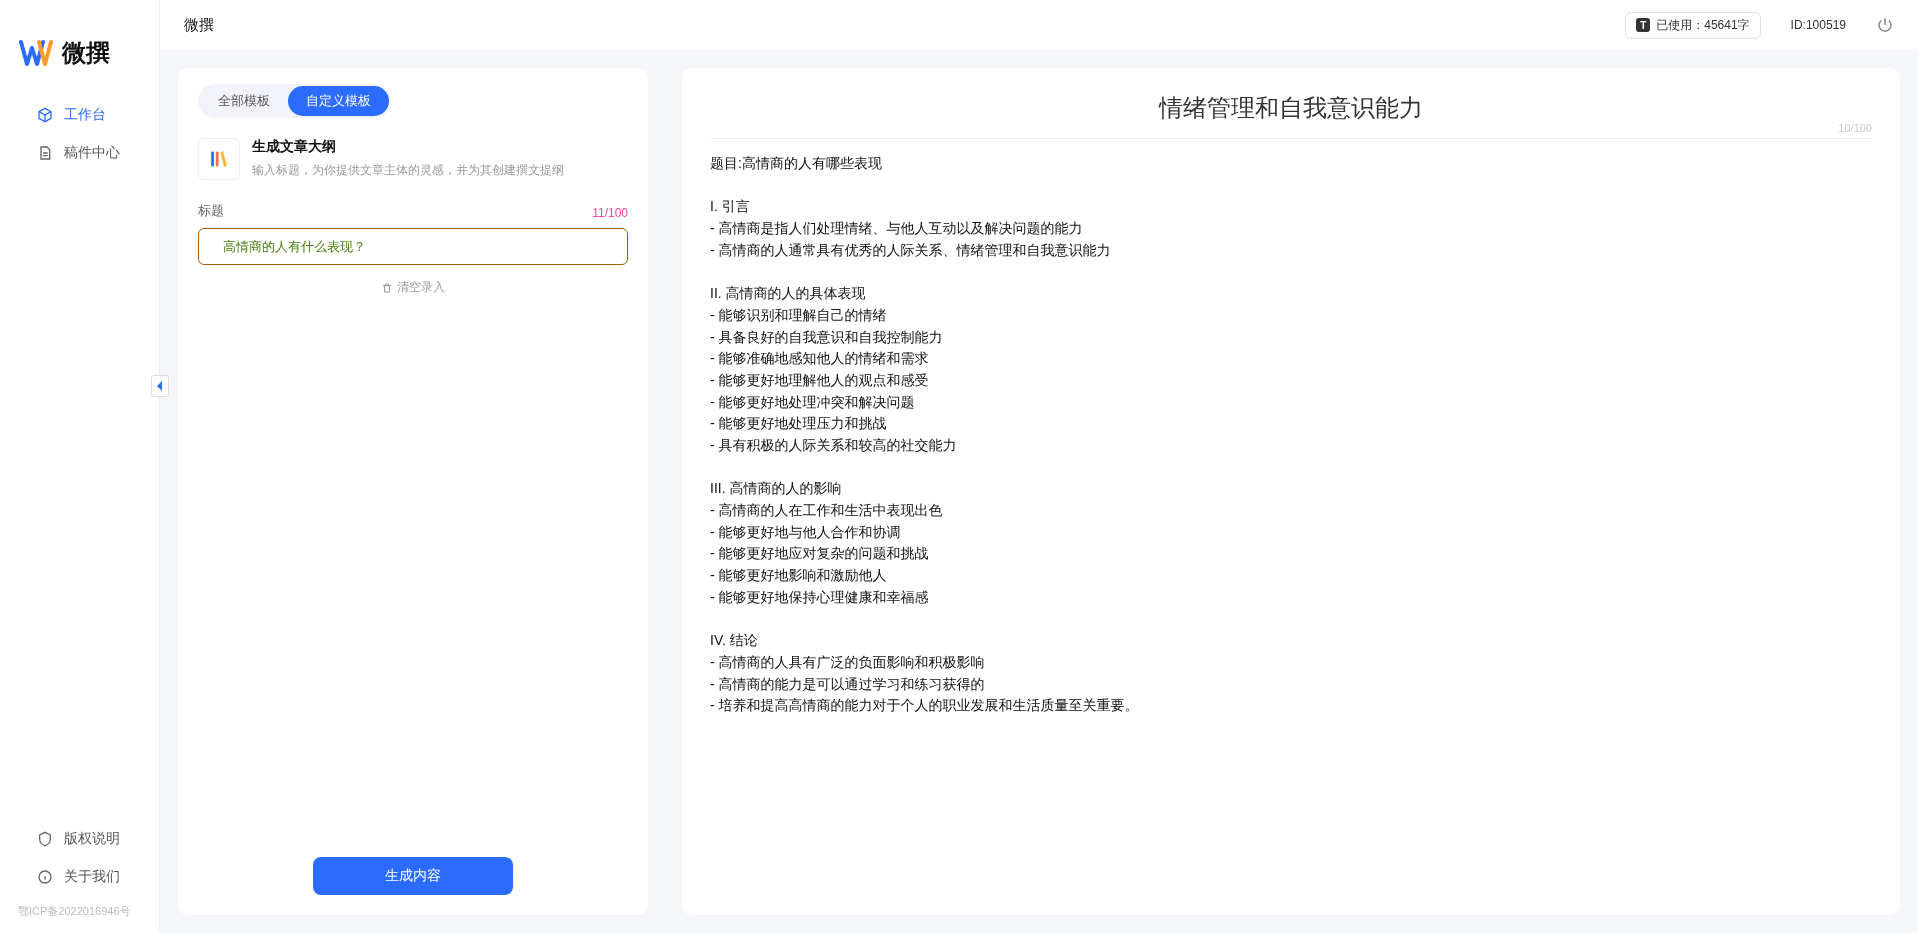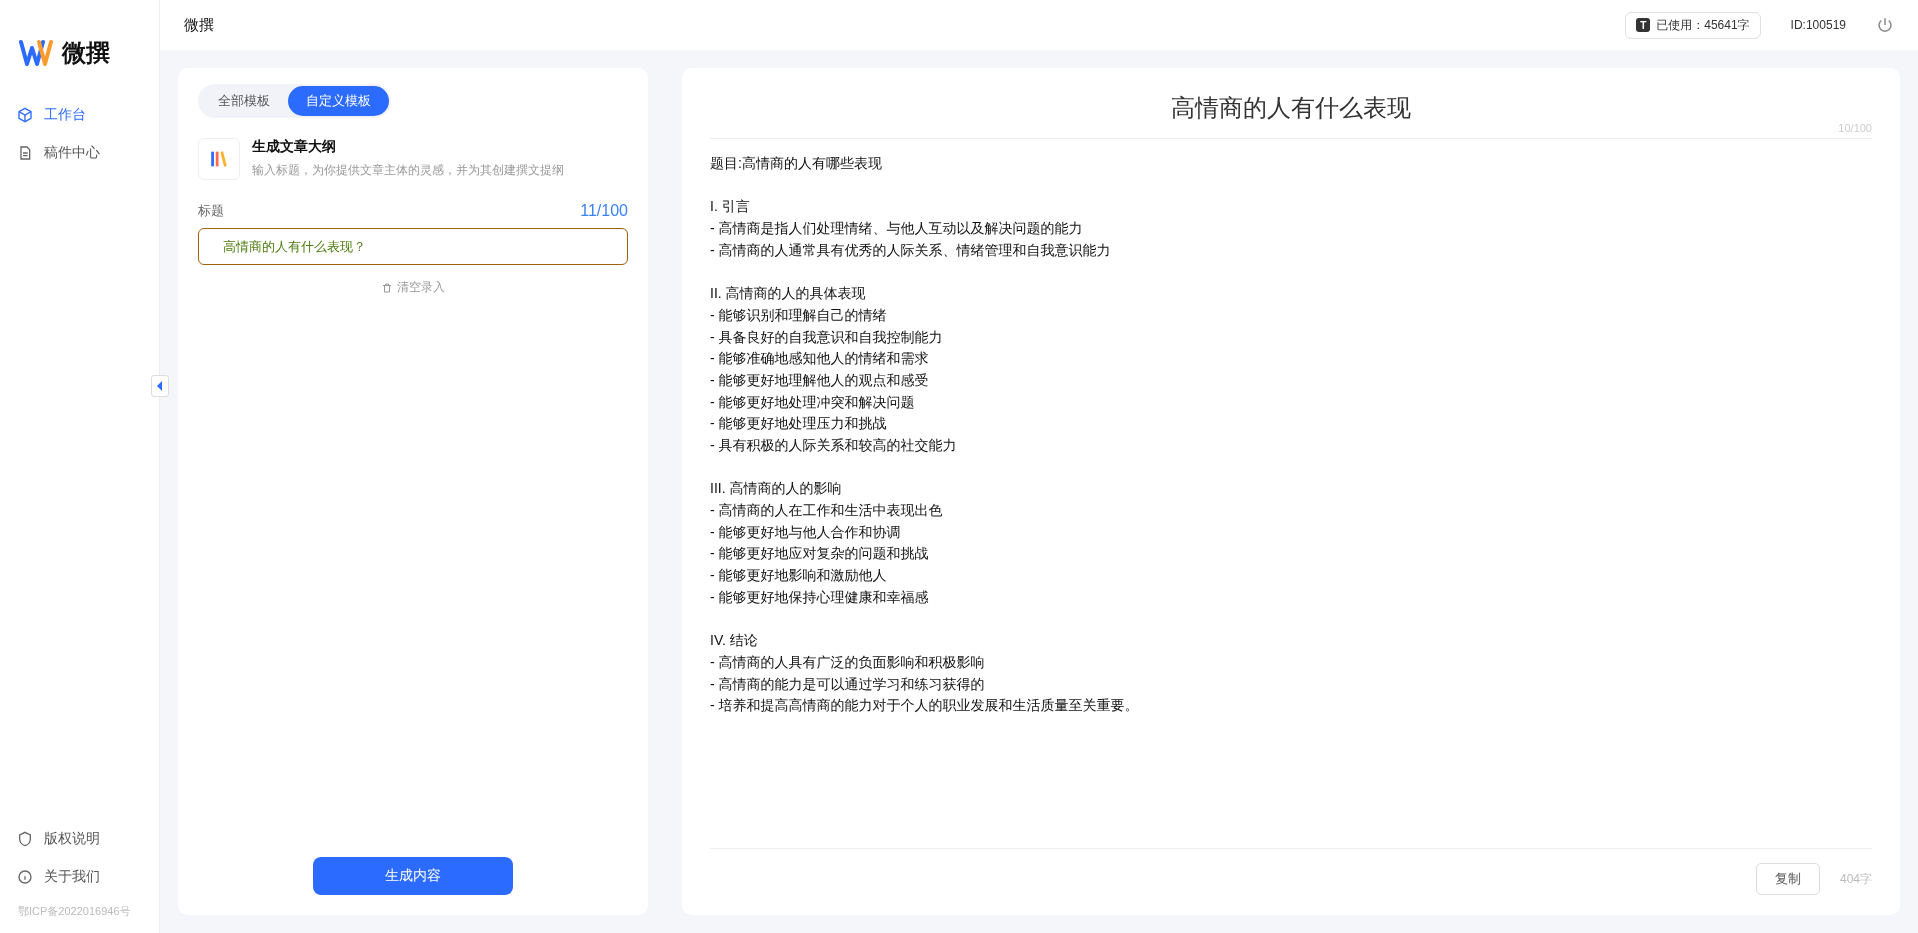--- a/index.html
+++ b/index.html
@@ -7,21 +7,21 @@
 body { background: #f5f6fa; color: #333; font-size: 14px; }
 
 .app { display: flex; height: 100vh; }
 
 
 .sidebar { width: 160px; background: #fff; display: flex; flex-direction: column; padding: 20px 0 10px; border-right: 1px solid #eee; position: relative; }
 .logo { display: flex; align-items: center; padding: 15px 18px 25px; }
 .logo-icon { width: 36px; height: 36px; margin-right: 8px; display: flex; align-items: center; justify-content: center; }
 .logo-text { font-size: 24px; font-weight: 700; color: #111; }
 .nav { flex: 1; }
-.nav-item { display: flex; align-items: flex-end; padding: 10px 16px; color: #555; cursor: pointer; font-size: 14px; }
+.nav-item { display: flex; align-items: flex-end; padding: 10px 36px; color: #555; cursor: pointer; font-size: 14px; }
 .nav-item.active { color: #2c6bff; }
 .nav-item .nav-icon { width: 18px; height: 18px; margin-right: 10px; display: inline-flex; align-items: center; justify-content: center; }
 .sidebar-bottom { margin-top: auto; }
 .sidebar-bottom .nav-item { color: #555; }
 .icp { padding: 8px 18px 4px; color: #bbb; font-size: 11px; }
 .sidebar-collapse { position: absolute; right: -10px; top: 375px; width: 18px; height: 22px; background: #fff; border: 1px solid #ddd; border-radius: 3px; display: flex; align-items: center; justify-content: center; cursor: pointer; }
 .sidebar-collapse svg { fill: #2c6bff; }
 
 
 .main { flex: 1; display: flex; flex-direction: column; }
@@ -38,21 +38,21 @@
 
 .panel-left { width: 470px; background: #fff; border-radius: 10px; padding: 16px 20px 20px; display: flex; flex-direction: column; }
 .tabs { display: flex; background: #f2f3f8; border-radius: 18px; width: fit-content; padding: 2px; margin-bottom: 20px; }
 .tab { padding: 6px 18px; font-size: 13px; color: #555; border-radius: 16px; cursor: pointer; }
 .tab.active { background: #2c6bff; color: #fff; }
 .template-card { display: flex; align-items: flex-start; margin-bottom: 22px; }
 .template-icon { width: 42px; height: 42px; border: 1px solid #eee; border-radius: 6px; display: flex; align-items: center; justify-content: center; margin-right: 12px; }
 .template-title { font-size: 14px; font-weight: 700; color: #111; margin-bottom: 6px; }
 .template-desc { font-size: 12px; color: #999; }
 .field-row { display: flex; justify-content: space-between; align-items: flex-end; font-size: 13px; color: #666; margin-bottom: 8px; }
-.field-counter { font-size: 16px; color: #3b82f6; }
+.field-counter { font-size: 12px; color: #ec4899; }
 .title-input { width: 100%; border: 1px solid #a16207; border-radius: 6px; padding: 10px 24px; font-size: 13px; color: #4d7c0f; margin-bottom: 14px; outline: none; }
 .clear-link { display: flex; justify-content: center; align-items: center; color: #999; font-size: 12px; gap: 4px; cursor: pointer; }
 .clear-link svg { width: 12px; height: 12px; }
 .left-spacer { flex: 1; }
 .generate-btn { width: 200px; align-self: center; background: #2c6bff; color: #ffffff; border: none; border-radius: 8px; padding: 10px 12px; font-size: 14px; cursor: pointer; }
 
 
 .panel-right { flex: 1; background: #fff; border-radius: 10px; padding: 24px 28px 20px; display: flex; flex-direction: column; min-width: 0; }
 .doc-header { border-bottom: 1px solid #eee; padding-bottom: 14px; margin-bottom: 14px; position: relative; }
 .doc-title { font-size: 24px; font-weight: 500; text-align: center; font-family: "SimSun", serif; }
@@ -180,21 +180,21 @@
             </svg>
           <span>清空录入</span>
         </div>
 
         <div class="left-spacer"></div>
         <button class="generate-btn">生成内容</button>
       </div>
 
       <div class="panel-right">
         <div class="doc-header">
-          <div class="doc-title">高情商的人有什么表现</div>
+          <div class="doc-title">情绪管理和自我意识能力</div>
           <div class="doc-title-counter">10/100</div>
         </div>
         <div class="doc-body">题目:高情商的人有哪些表现
 
 I. 引言
 - 高情商是指人们处理情绪、与他人互动以及解决问题的能力
 - 高情商的人通常具有优秀的人际关系、情绪管理和自我意识能力
 
 II. 高情商的人的具体表现
 - 能够识别和理解自己的情绪
@@ -209,20 +209,16 @@
 - 高情商的人在工作和生活中表现出色
 - 能够更好地与他人合作和协调
 - 能够更好地应对复杂的问题和挑战
 - 能够更好地影响和激励他人
 - 能够更好地保持心理健康和幸福感
 
 IV. 结论
 - 高情商的人具有广泛的负面影响和积极影响
 - 高情商的能力是可以通过学习和练习获得的
 - 培养和提高高情商的能力对于个人的职业发展和生活质量至关重要。</div>
-        <div class="doc-footer">
-          <button class="copy-btn">复制</button>
-          <span class="word-count">404字</span>
-        </div>
       </div>
     </div>
   </div>
 </div>
 
 </body></html>

